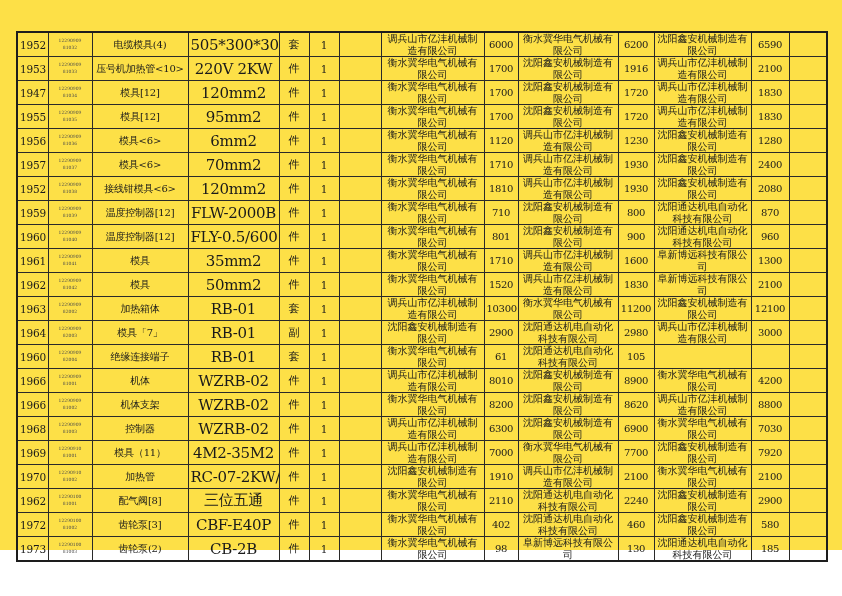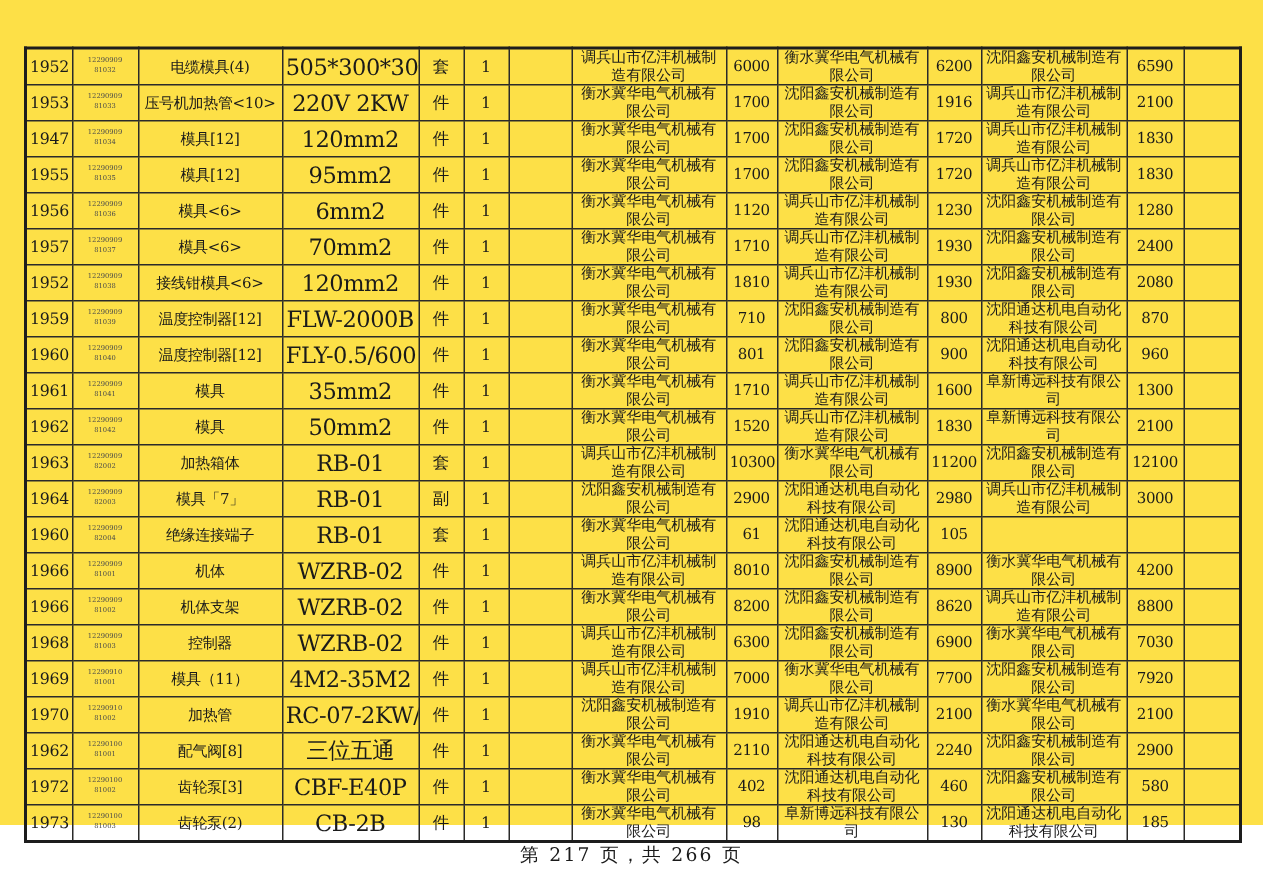--- a/index.html
+++ b/index.html
@@ -495,17 +495,14 @@
     <td class="c-price">98</td>
     <td class="c-sup">阜新博远科技有限公司</td>
     <td class="c-price">130</td>
     <td class="c-sup">沈阳通达机电自动化科技有限公司</td>
     <td class="c-price">185</td>
     <td class="c-blank"></td>
   </tr>
 </tbody>
   </table>
 
-  <div class="footer">
-    <span>第 217 页，共 266 页</span>
-  </div>
 
 </div>
 
 </body></html>

